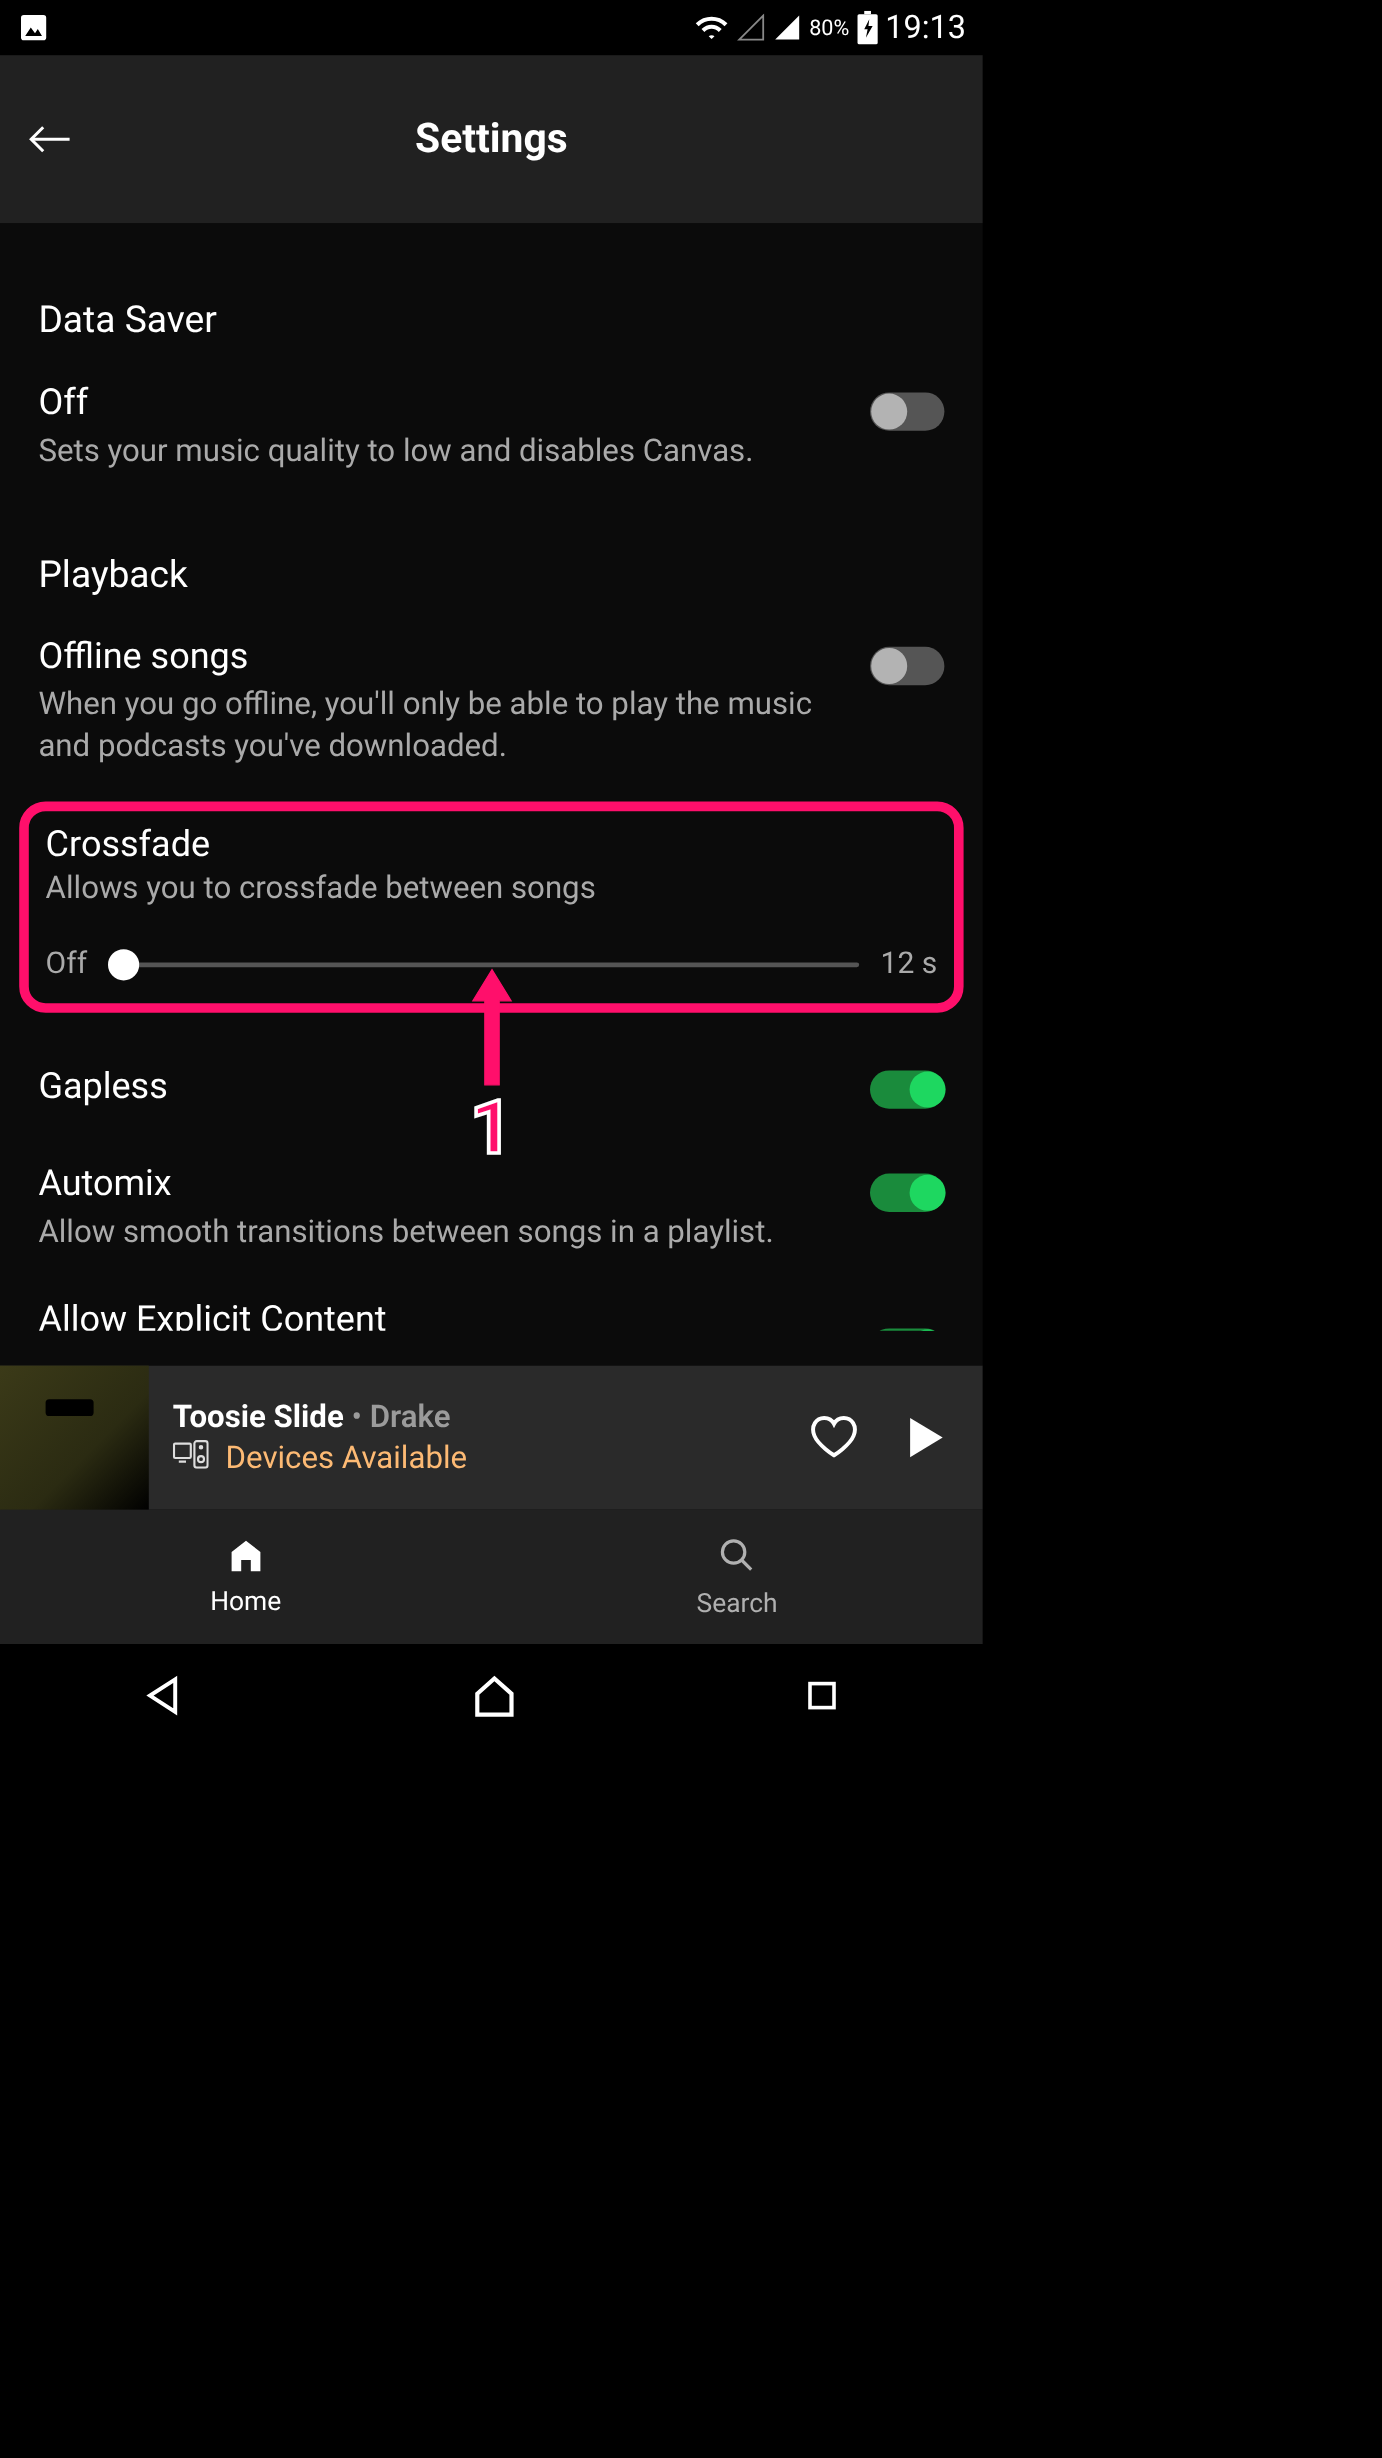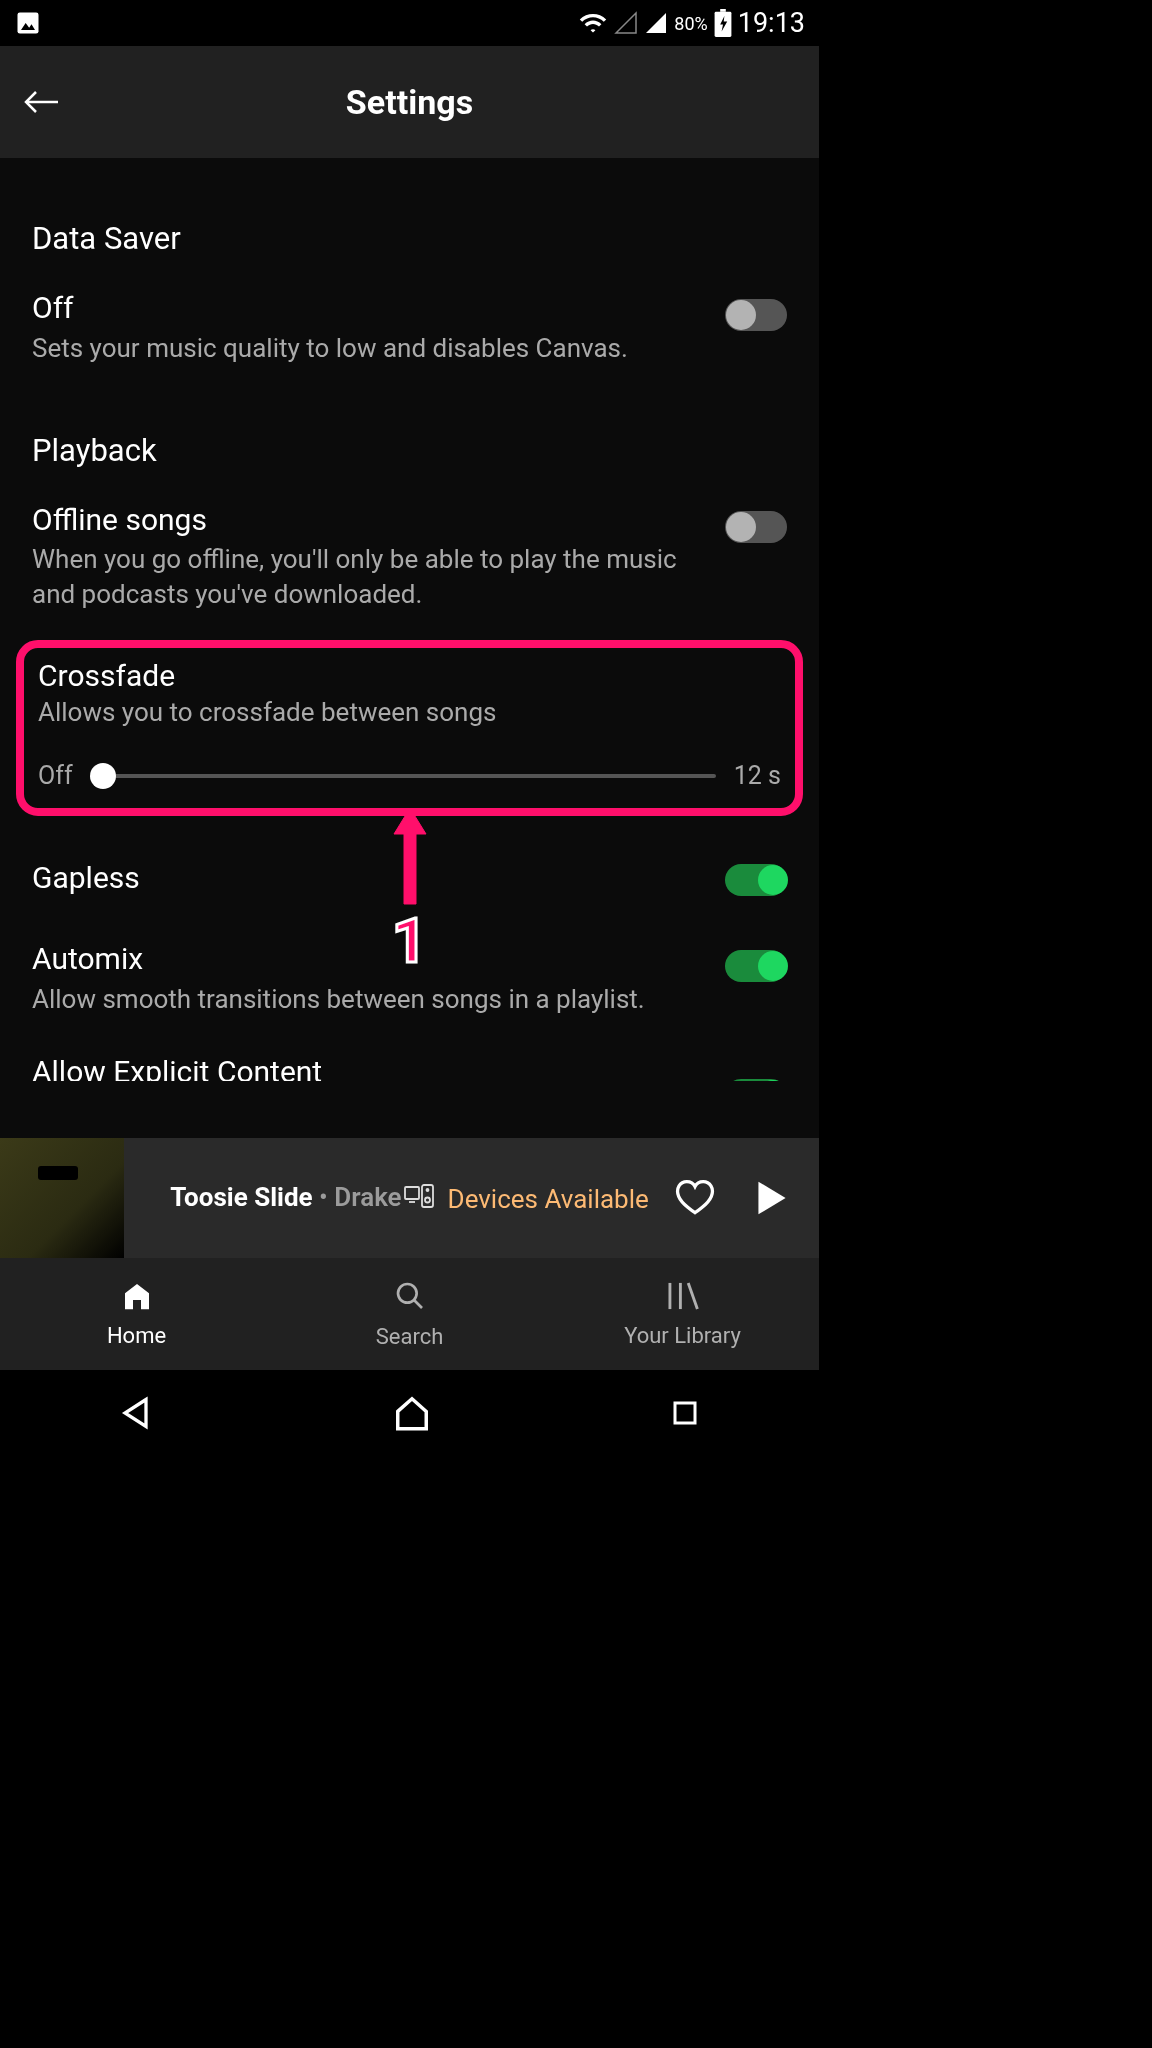--- a/index.html
+++ b/index.html
@@ -6,21 +6,21 @@
 html,body { width:819px; height:1456px; background:#000; color:#fff; overflow:hidden; }
 .screen { width:819px; height:1456px; background:#000; position:relative; display:flex; flex-direction:column; }
 
 
 .status-bar { height:46px; background:#000; display:flex; align-items:center; justify-content:space-between; padding:0 14px; font-size:26px; }
 .status-left { display:flex; align-items:center; gap:10px; }
 .status-right { display:flex; align-items:center; gap:6px; }
 .sb-icon { display:inline-flex; }
 
 
-.header { height:112px; background:#212121; display:flex; align-items:center; position:relative; }
+.header { height:140px; background:#212121; display:flex; align-items:center; position:relative; }
 .back-btn { position:absolute; left:20px; top:50%; transform:translateY(-50%); width:44px; height:44px; display:flex; align-items:center; justify-content:center; }
 .header-title { width:100%; text-align:center; font-size:34px; font-weight:700; color:#fff; }
 
 
 .content { flex:1; overflow:hidden; background:#0b0b0b; padding:0 0 0 0; }
 .section-title { font-size:31px; font-weight:400; color:#fff; padding:62px 32px 12px 32px; }
 .setting-row { display:flex; align-items:flex-start; justify-content:space-between; padding:20px 32px 6px 32px; }
 .setting-text { flex:1; padding-right:24px; }
 .setting-title { font-size:30px; font-weight:400; color:#fff; line-height:1.25; }
 .setting-sub { font-size:26px; color:#aaaaaa; line-height:1.35; margin-top:4px; }
@@ -40,21 +40,21 @@
 .slider-right { font-size:25px; color:#aaaaaa; }
 
 
 .arrow-wrap { position:absolute; left:50%; top:804px; transform:translateX(-50%); display:flex; flex-direction:column; align-items:center; pointer-events:none; }
 .arrow-num { font-size:62px; font-weight:700; color:#ff0f6b; -webkit-text-stroke:3px #fff; margin-top:-4px; }
 
 
 .now-playing { height:120px; background:#2a2a2a; display:flex; align-items:center; position:relative; }
 .np-art { width:124px; height:120px; background:linear-gradient(135deg,#3b3a18 0%,#2b2b12 60%,#000 100%); flex-shrink:0; position:relative; }
 .np-art::after{content:"";position:absolute;left:38px;top:28px;width:40px;height:14px;background:#000;border-radius:3px;}
-.np-info { flex:1; padding-left:20px; display:flex; flex-direction:row; justify-content:center; gap:2px; }
+.np-info { flex:1; padding-left:20px; display:flex; flex-direction:column; justify-content:center; gap:2px; }
 .np-line1 { font-size:26px; }
 .np-track { color:#fff; font-weight:700; }
 .np-sep { color:#9b9b9b; }
 .np-artist { color:#9b9b9b; font-weight:600; }
 .np-line2 { display:flex; align-items:flex-start; gap:14px; color:#fdba74; font-size:26px; margin-top:2px;}
 .np-actions { display:flex; align-items:center; gap:40px; padding-right:30px; }
 
 
 .bottom-nav { height:112px; background:#212121; display:flex; }
 .nav-item { flex:1; display:flex; flex-direction:column; align-items:center; justify-content:center; gap:12px; color:#fff; }
@@ -232,28 +232,20 @@
         </svg>
     <span class="nav-label">Home</span>
   </div>
   <div class="nav-item inactive">
     <svg width="32" height="32" viewBox="0 0 24 24" fill="none" stroke="#b0b0b0" stroke-width="2">
           <circle cx="10" cy="10" r="7"></circle>
           <line x1="15" y1="15" x2="21" y2="21"></line>
         </svg>
     <span class="nav-label">Search</span>
   </div>
-  <div class="nav-item inactive">
-    <svg width="34" height="30" viewBox="0 0 26 22" fill="none" stroke="#b0b0b0" stroke-width="2.2">
-          <line x1="3" y1="1" x2="3" y2="21"></line>
-          <line x1="11" y1="1" x2="11" y2="21"></line>
-          <line x1="17" y1="1" x2="24" y2="21"></line>
-        </svg>
-    <span class="nav-label">Your Library</span>
-  </div>
 </div>
 
 <div class="android-nav">
   <span>
     <svg width="36" height="36" viewBox="0 0 24 24" fill="none" stroke="#fff" stroke-width="2.2">
           <polygon points="18,3 4,12 18,21"></polygon>
         </svg>
   </span>
   <span>
     <svg width="38" height="36" viewBox="0 0 24 22" fill="none" stroke="#fff" stroke-width="2.2">

